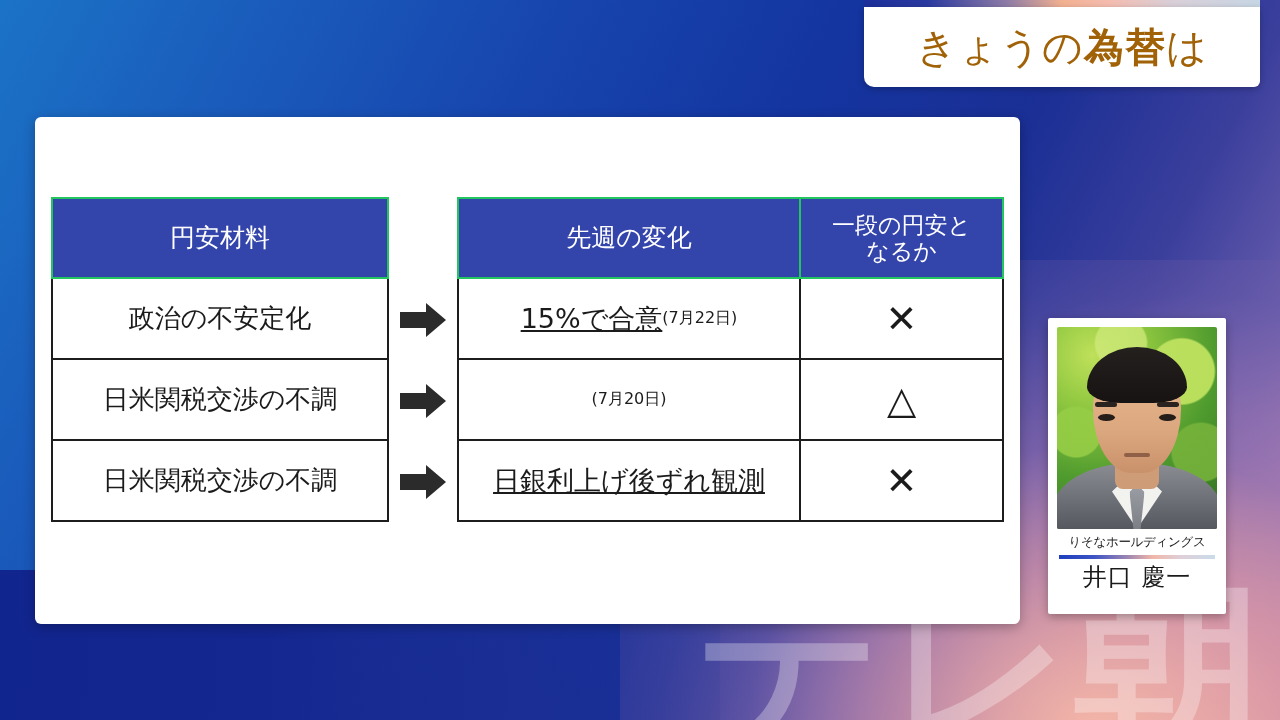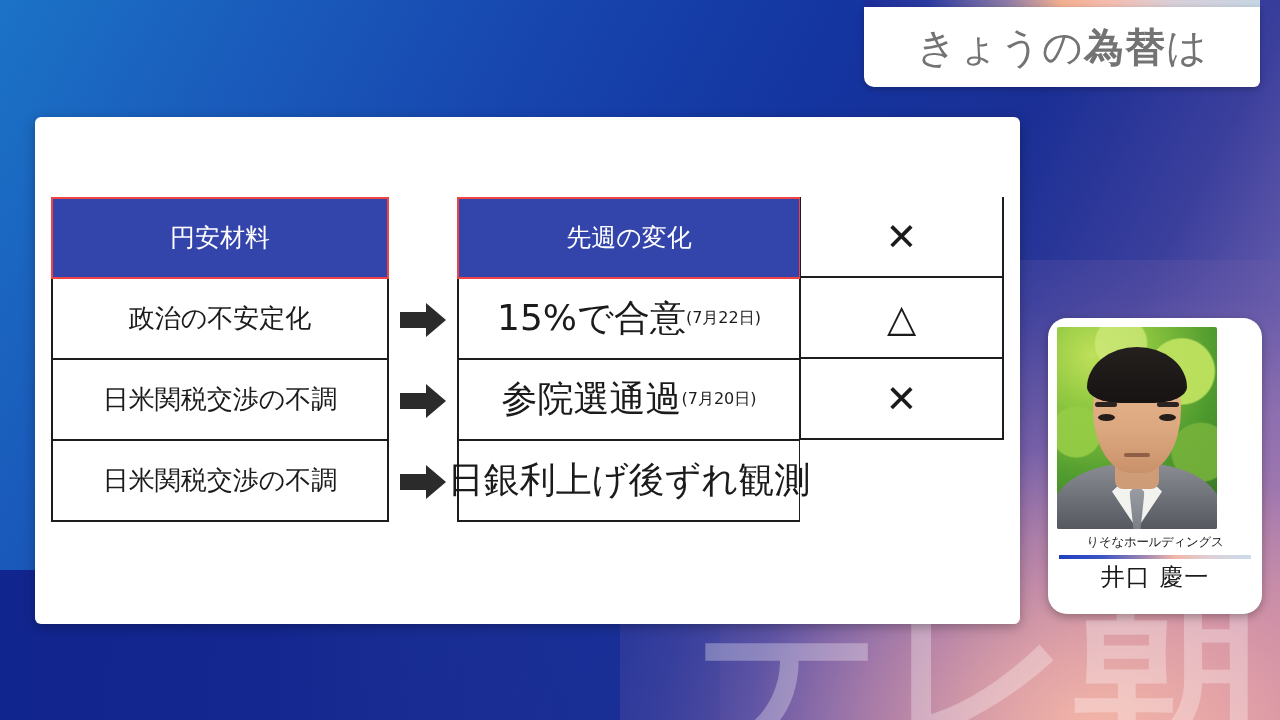--- a/index.html
+++ b/index.html
@@ -95,21 +95,21 @@
     position:absolute; left:0; top:7px;
     width:100%; height:80px;
     background:#ffffff;
     border-bottom-left-radius:10px;
     border-bottom-right-radius:6px;
     box-shadow:0 2px 6px rgba(0,0,0,0.25);
     display:flex; align-items:center; justify-content:center;
   }
   .banner-text {
     font-size:40px;
-    color:#737373;
+    color:#a16207;
     letter-spacing:1px;
     font-family:"DejaVu Sans","Liberation Sans",sans-serif;
     white-space:nowrap;
   }
   .banner-text .em { font-weight:700; }
 
   
   .panel {
     position:absolute;
     left:35px; top:117px;
@@ -128,21 +128,21 @@
     align-items:flex-start;
   }
   .col-left  { width:338px; }
   .arrow-col { width:68px; }
   .col-right { width:547px; display:flex; }
   .col-mid   { width:343px; }
   .col-mark  { width:204px; }
 
   .hcell {
     background:#3344ab;
-    border:2px solid #ef4444;
+    border:2px solid #22c55e;
     color:#ffffff;
     height:82px;
     display:flex; align-items:center; justify-content:center;
     text-align:center;
     font-size:25px;
     line-height:1.15;
     font-family:"DejaVu Sans","Liberation Sans",sans-serif;
   }
   .hcell.small { font-size:23px; }
   .col-mid .hcell { border-right-width:1px; }
@@ -154,21 +154,21 @@
     border-top:none;
     height:81px;
     display:flex; align-items:center; justify-content:center;
     color:#1b1b1b;
     font-size:26px;
     white-space:nowrap;
     font-family:"DejaVu Sans","Liberation Sans",sans-serif;
   }
   .col-mid .bcell { border-right-width:1px; padding:0 6px; }
   .col-mark .bcell { border-left-width:1px; }
-  .col-mid .bcell .lbl { font-size:36px; }
+  .col-mid .bcell .lbl { font-size:27px;text-decoration:underline; }
   .col-mid .bcell .date { font-size:16px; }
 
   .markglyph {
     font-size:38px; line-height:1;
     color:#1b1b1b;
     font-family:"DejaVu Sans","Liberation Sans",sans-serif;
   }
 
   
   .arrow-spacer { height:82px; }
@@ -178,23 +178,23 @@
   }
   .arrow {
     width:46px; height:34px;
     display:block;
   }
 
   
   .pcard {
     position:absolute;
     left:1048px; top:318px;
-    width:214px; height:296px;
+    width:178px; height:296px;
     background:#ffffff;
-    border-radius:19px;
+    border-radius:2px;
     box-shadow:0 3px 10px rgba(0,0,0,0.3);
     padding:9px 9px 6px 9px;
   }
   .photo {
     width:160px; height:202px;
     border-radius:2px;
     overflow:hidden;
     position:relative;
     background:
       radial-gradient(circle at 22% 14%, #bfe05a 0%, #8dc63f 26%, #4f9b2e 58%, #2f6b22 100%);
@@ -354,30 +354,32 @@
 
       <div class="col-right">
 
         <div class="col-mid">
           <div class="hcell">先週の変化</div>
           <div class="bcell">
             <span class="lbl">15%で合意</span>
               <span class="date">(7月22日)</span>
           </div>
           <div class="bcell">
-            <span class="lbl">参院選通過</span>
               <span class="date">(7月20日)</span>
           </div>
           <div class="bcell">
             <span class="lbl">日銀利上げ後ずれ観測</span>
               <span class="date"></span>
           </div>
         </div>
 
         <div class="col-mark">
+          <div class="hcell small">
+            <span><span>一段の円安と</span><br><span>なるか</span></span>
+          </div>
           <div class="bcell">
             <span class="markglyph">✕</span>
           </div>
           <div class="bcell">
             <span class="markglyph">△</span>
           </div>
           <div class="bcell">
             <span class="markglyph">✕</span>
           </div>
         </div>

